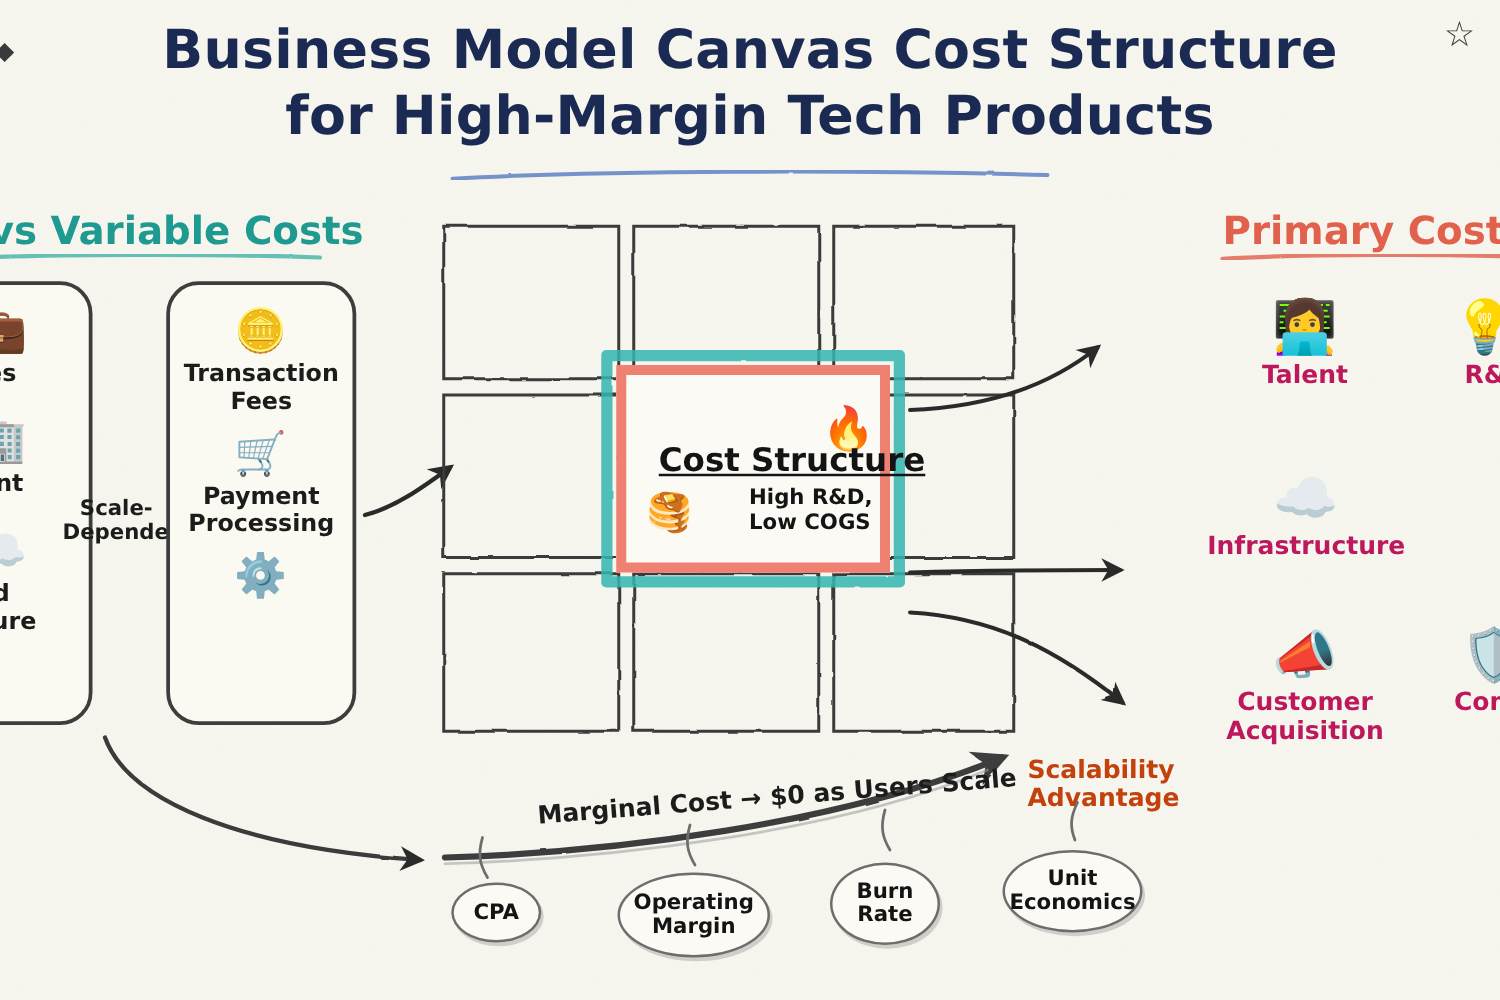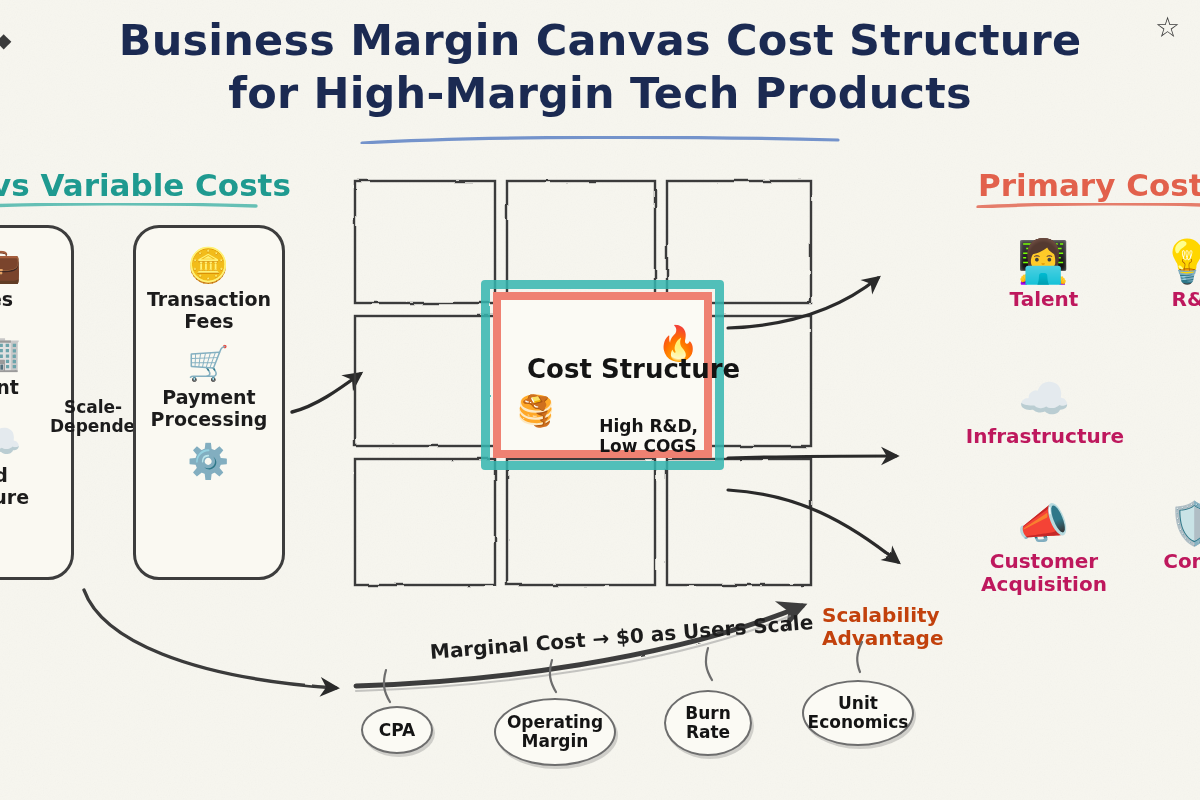--- a/index.html
+++ b/index.html
@@ -60,22 +60,22 @@
 
   
   #canvas-grid{left:352px;top:178px;width:462px;height:412px;}
 
   
   #center-teal{left:481px;top:280px;width:243px;height:190px;
     border:9px solid #36b6b0;border-radius:4px;box-sizing:border-box;opacity:.85;}
   #center-red{left:493px;top:292px;width:219px;height:166px;
     border:8px solid #ef8172;box-sizing:border-box;background:#fbfaf4;}
   #center-content{left:501px;top:300px;width:203px;height:150px;}
-  #cs-title{position:absolute;left:26px;top:54px;font-weight:700;font-size:26px;color:#141414;white-space:nowrap;}
-  #cs-sub{position:absolute;right:6px;top:88px;font-weight:700;font-size:17px;line-height:20px;color:#141414;text-align:left;white-space:pre-line;margin-top:28px;}
+  #cs-title{position:absolute;left:26px;top:54px;font-weight:700;font-size:26px;color:#141414;white-space:nowrap;text-decoration:underline;}
+  #cs-sub{position:absolute;right:6px;top:88px;font-weight:700;font-size:17px;line-height:20px;color:#141414;text-align:left;white-space:pre-line;}
   #cs-fire{position:absolute;right:4px;top:26px;font-size:34px;line-height:34px;}
   #cs-coins{position:absolute;left:16px;top:96px;font-size:30px;line-height:30px;}
 
   
   .driver{position:absolute;text-align:center;}
   .driver .dr-icon{font-size:42px;line-height:48px;height:50px;}
   .driver .dr-label{
     font-weight:700;font-size:20px;line-height:23px;color:#be185d;white-space:pre-line;
   }
 
@@ -131,21 +131,21 @@
       </marker>
     </defs>
     <rect x="0" y="0" width="1200" height="800" fill="#f7f6ef"></rect>
     <rect x="0" y="0" width="1200" height="800" filter="url(#paper-noise)" fill="#999"></rect>
   </svg>
 
   <div class="abs" id="corner-star">☆</div>
   <div class="abs" id="corner-dot">◆</div>
 
   <div class="abs" id="title-block">
-    <div class="title-line">Business Margin Canvas Cost Structure</div>
+    <div class="title-line">Business Model Canvas Cost Structure</div>
     <div class="title-line">for High-Margin Tech Products</div>
   </div>
   <svg class="abs" id="title-underline" width="480" height="10">
     <path d="M2,7 C120,0 330,0 478,4" stroke="#4a73c0" stroke-width="3.2" fill="none" stroke-linecap="round" opacity=".75" filter="url(#rough-soft)"></path>
   </svg>
 
   <div class="abs sect-head" id="left-head">d vs Variable Costs</div>
   <svg class="abs" id="left-head-rule" width="300" height="8">
     <path d="M2,5 C80,1 210,1 296,4" stroke="#43b3a8" stroke-width="3.4" fill="none" stroke-linecap="round" opacity=".8" filter="url(#rough-soft)"></path>
   </svg>

